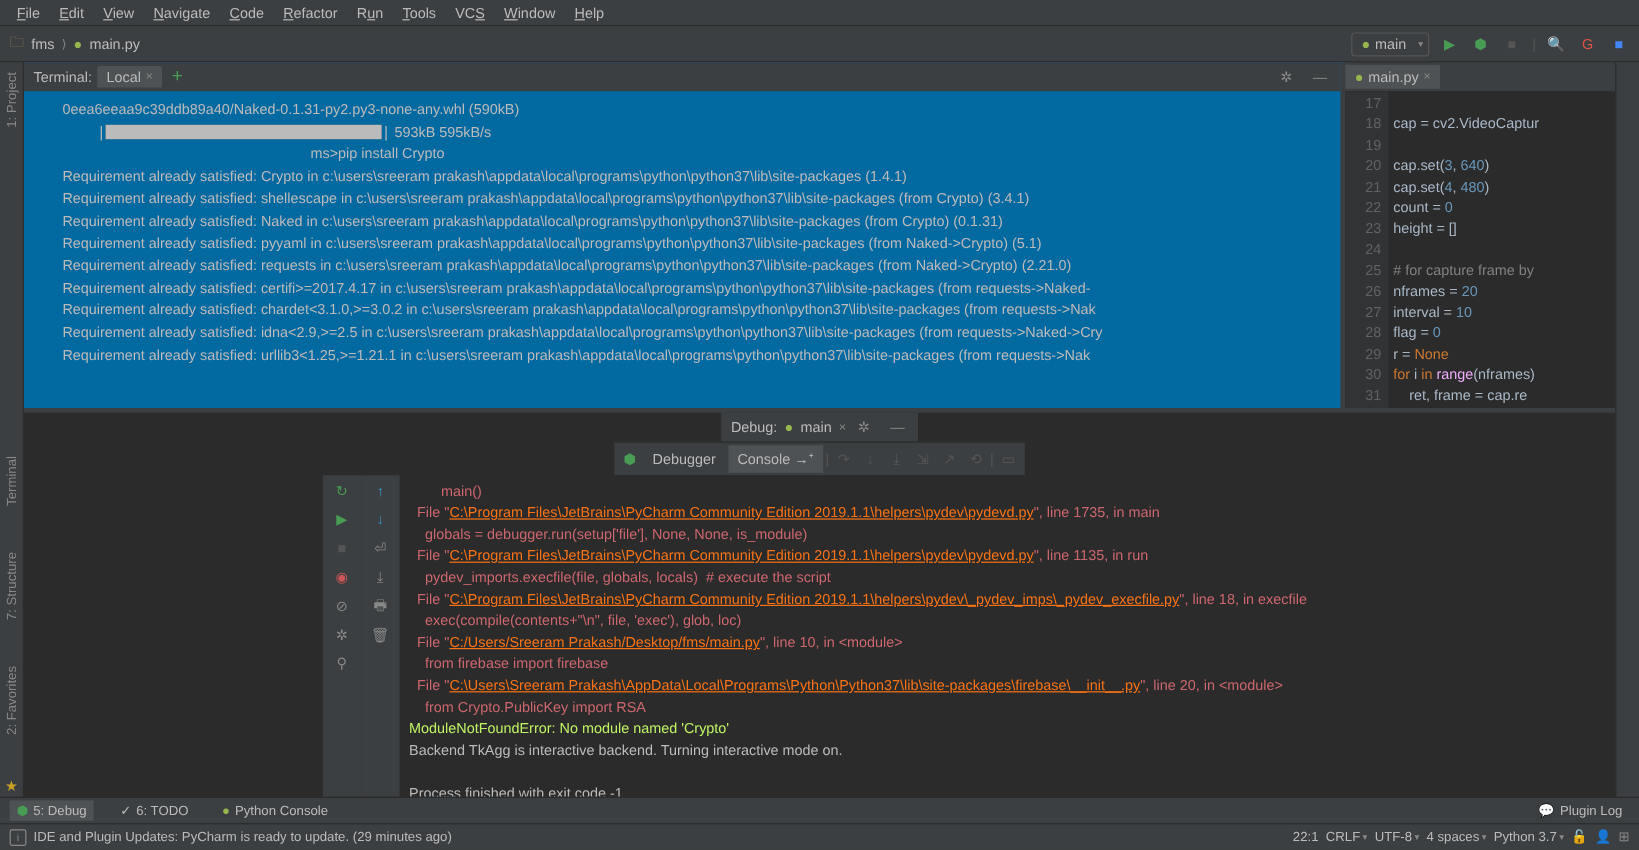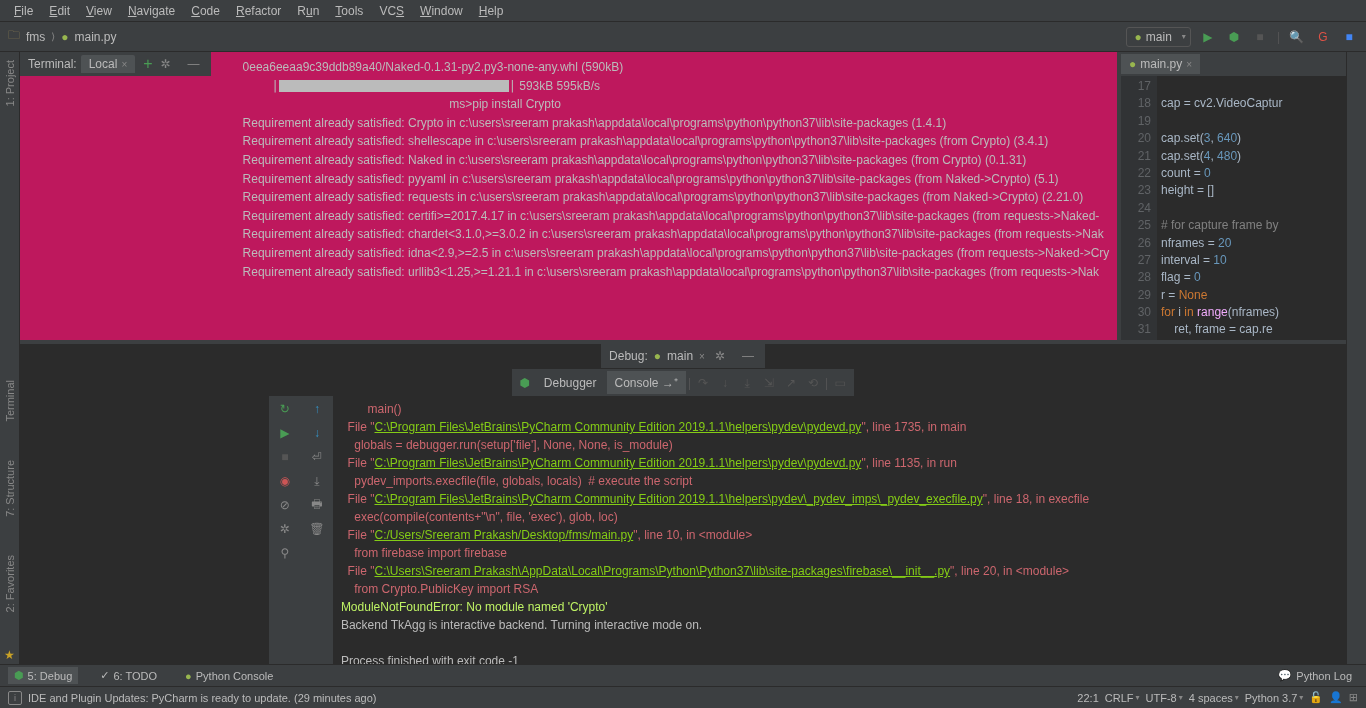--- a/index.html
+++ b/index.html
@@ -17,21 +17,21 @@
 .run-config::after { content: '▾'; position: absolute; right: 4px; font-size: 8px; color: #888; }
 .tb-icon { width: 18px; height: 18px; display: inline-flex; align-items: center; justify-content: center; cursor: pointer; color: #888; }
 .play { color: #499c54; }
 .bug { color: #499c54; }
 .stop { color: #555; }
 .main { flex: 1; display: flex; min-height: 0; }
 .left-gutter { width: 20px; background: #3c3f41; border-right: 1px solid #2b2b2b; display: flex; flex-direction: column; align-items: center; padding-top: 4px; gap: 30px; }
 .vertical-text { writing-mode: vertical-lr; transform: rotate(180deg); font-size: 11px; color: #888; cursor: pointer; padding: 4px 0; }
 .content { flex: 1; display: flex; flex-direction: column; min-width: 0; }
 .top-split { flex: 1; display: flex; min-height: 0; border-bottom: 4px solid #3c3f41; }
-.terminal-panel { flex: 1; display: flex; background: #be185d; min-width: 0; border-right: 4px solid #3c3f41; }
+.terminal-panel { flex: 1; display: flex; flex-direction: column; background: #0369a1; min-width: 0; border-right: 4px solid #3c3f41; }
 .terminal-tabs { height: 24px; background: #3c3f41; display: flex; align-items: center; padding: 0 8px; gap: 4px; }
 .terminal-tabs .label { color: #bbb; }
 .tab-item { background: #4e5254; padding: 2px 8px; border-radius: 2px 2px 0 0; display: flex; align-items: center; gap: 4px; }
 .tab-close { color: #888; font-size: 10px; cursor: pointer; }
 .plus { color: #499c54; font-size: 16px; cursor: pointer; margin-left: 4px; }
 .tab-right-icons { margin-left: auto; display: flex; gap: 10px; }
 .terminal-body { flex: 1; padding: 6px 8px; font-family: Consolas, monospace; font-size: 12px; color: #bbb; overflow: hidden; white-space: pre; line-height: 1.55; margin-left: 24px; }
 .progress-bar { display: inline-block; width: 230px; height: 12px; background: #4e5254; position: relative; vertical-align: middle; }
 .progress-fill { position: absolute; left: 0; top: 0; bottom: 0; width: 100%; background: #bbb; }
 .editor-panel { width: 225px; display: flex; flex-direction: column; background: #2b2b2b; }
@@ -51,21 +51,21 @@
 .debug-tab.active { background: #4e5254; }
 .step-icon { width: 20px; height: 20px; display: inline-flex; align-items: center; justify-content: center; color: #555; }
 .debug-body { flex: 1; display: flex; min-height: 0; }
 .debug-left-icons { width: 32px; background: #3c3f41; display: flex; flex-direction: column; align-items: center; padding-top: 4px; gap: 6px; }
 .debug-left-icons2 { width: 32px; background: #3c3f41; display: flex; flex-direction: column; align-items: center; padding-top: 4px; gap: 6px; }
 .d-icon { width: 18px; height: 18px; color: #888; cursor: pointer; display: flex; align-items: center; justify-content: center; font-size: 12px; }
 .arrow-up { color: #3592c4; }
 .arrow-down { color: #3592c4; }
 .console-out { flex: 1; padding: 4px 8px; font-family: Consolas, monospace; font-size: 12px; line-height: 1.5; overflow: hidden; white-space: pre-wrap; }
 .err-file { color: #cc666e; }
-.err-link { color: #84cc16; text-decoration: underline; cursor: pointer; }
+.err-link { color: #f97316; text-decoration: underline; cursor: pointer; }
 .err-text { color: #bef264; }
 .normal-out { color: #bbb; }
 .bottom-bar { height: 22px; background: #3c3f41; display: flex; align-items: center; padding: 0 8px; border-top: 1px solid #2b2b2b; gap: 16px; }
 .bottom-tab { display: flex; align-items: center; gap: 4px; cursor: pointer; font-size: 11px; padding: 2px 6px; }
 .bottom-tab.active { background: #4e5254; }
 .status-bar { height: 22px; background: #3c3f41; display: flex; align-items: center; justify-content: space-between; padding: 0 8px; border-top: 1px solid #2b2b2b; font-size: 11px; }
 .status-right { display: flex; align-items: center; gap: 6px; }
 .status-item { display: flex; align-items: center; gap: 2px; }
 .sep { color: #555; }
 .info-icon { display:inline-flex; width:14px; height:14px; border:1px solid #888; border-radius:2px; align-items:center; justify-content:center; font-size:9px; color:#888; margin-right:6px; }
@@ -270,21 +270,21 @@
   <div class="bottom-tab">
     <span>✓</span>
     <span>6: TODO</span>
   </div>
   <div class="bottom-tab">
     <span style="color:#98b64f;">●</span>
     <span>Python Console</span>
   </div>
   <div style="margin-left:auto" class="bottom-tab">
     <span>💬</span>
-    <span>Python Log</span>
+    <span>Plugin Log</span>
   </div>
 </div>
 
 <div class="status-bar">
   <div style="display:flex; align-items:center;">
     <span class="info-icon">i</span>
     <span>IDE and Plugin Updates: PyCharm is ready to update. (29 minutes ago)</span>
   </div>
   <div class="status-right">
     <span class="status-item">22:1</span>

